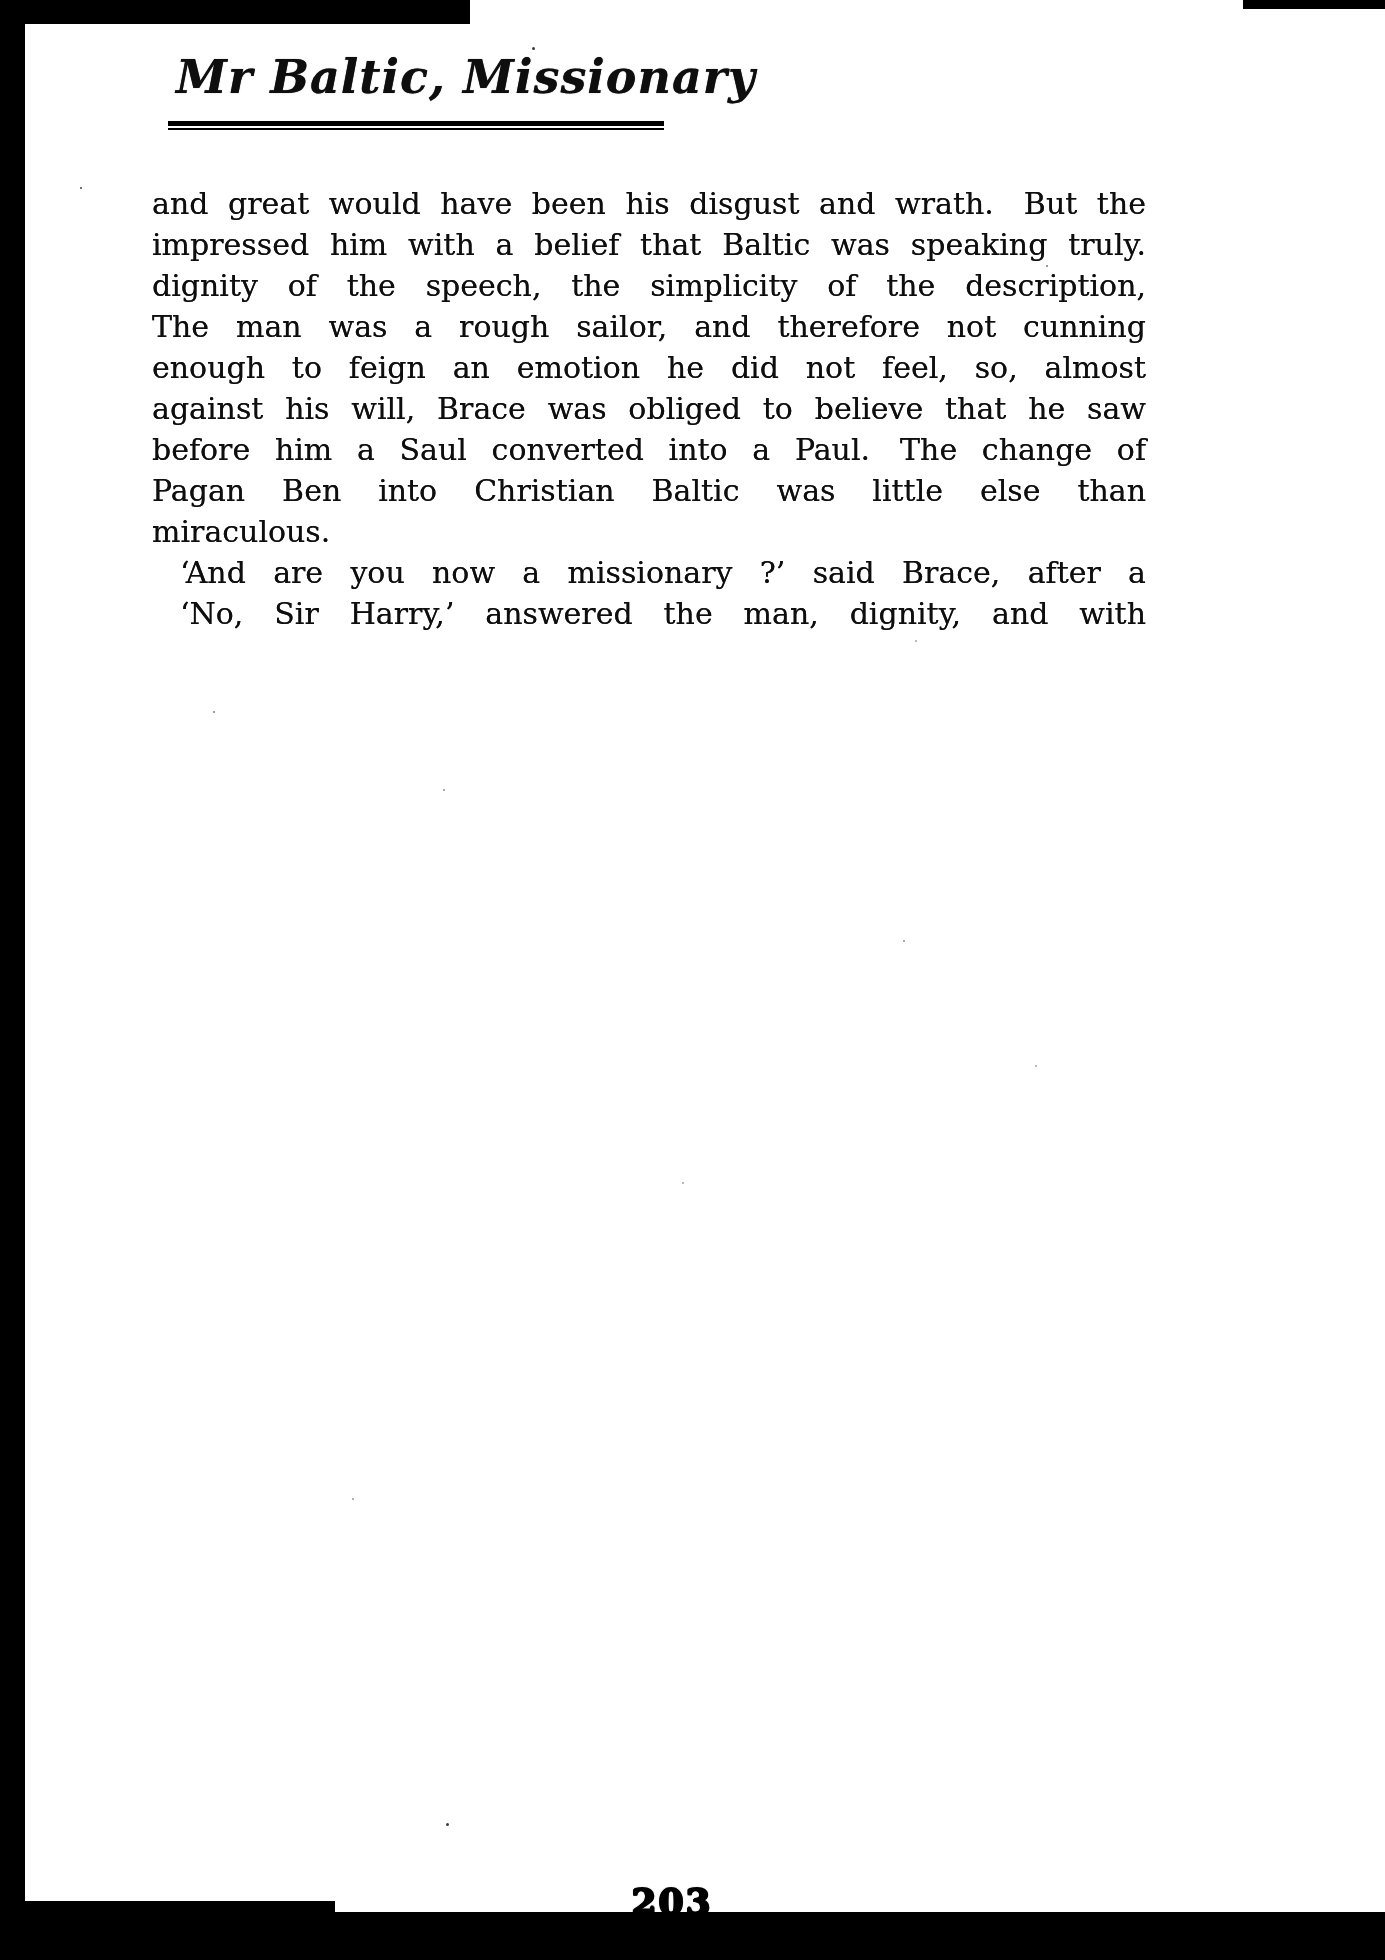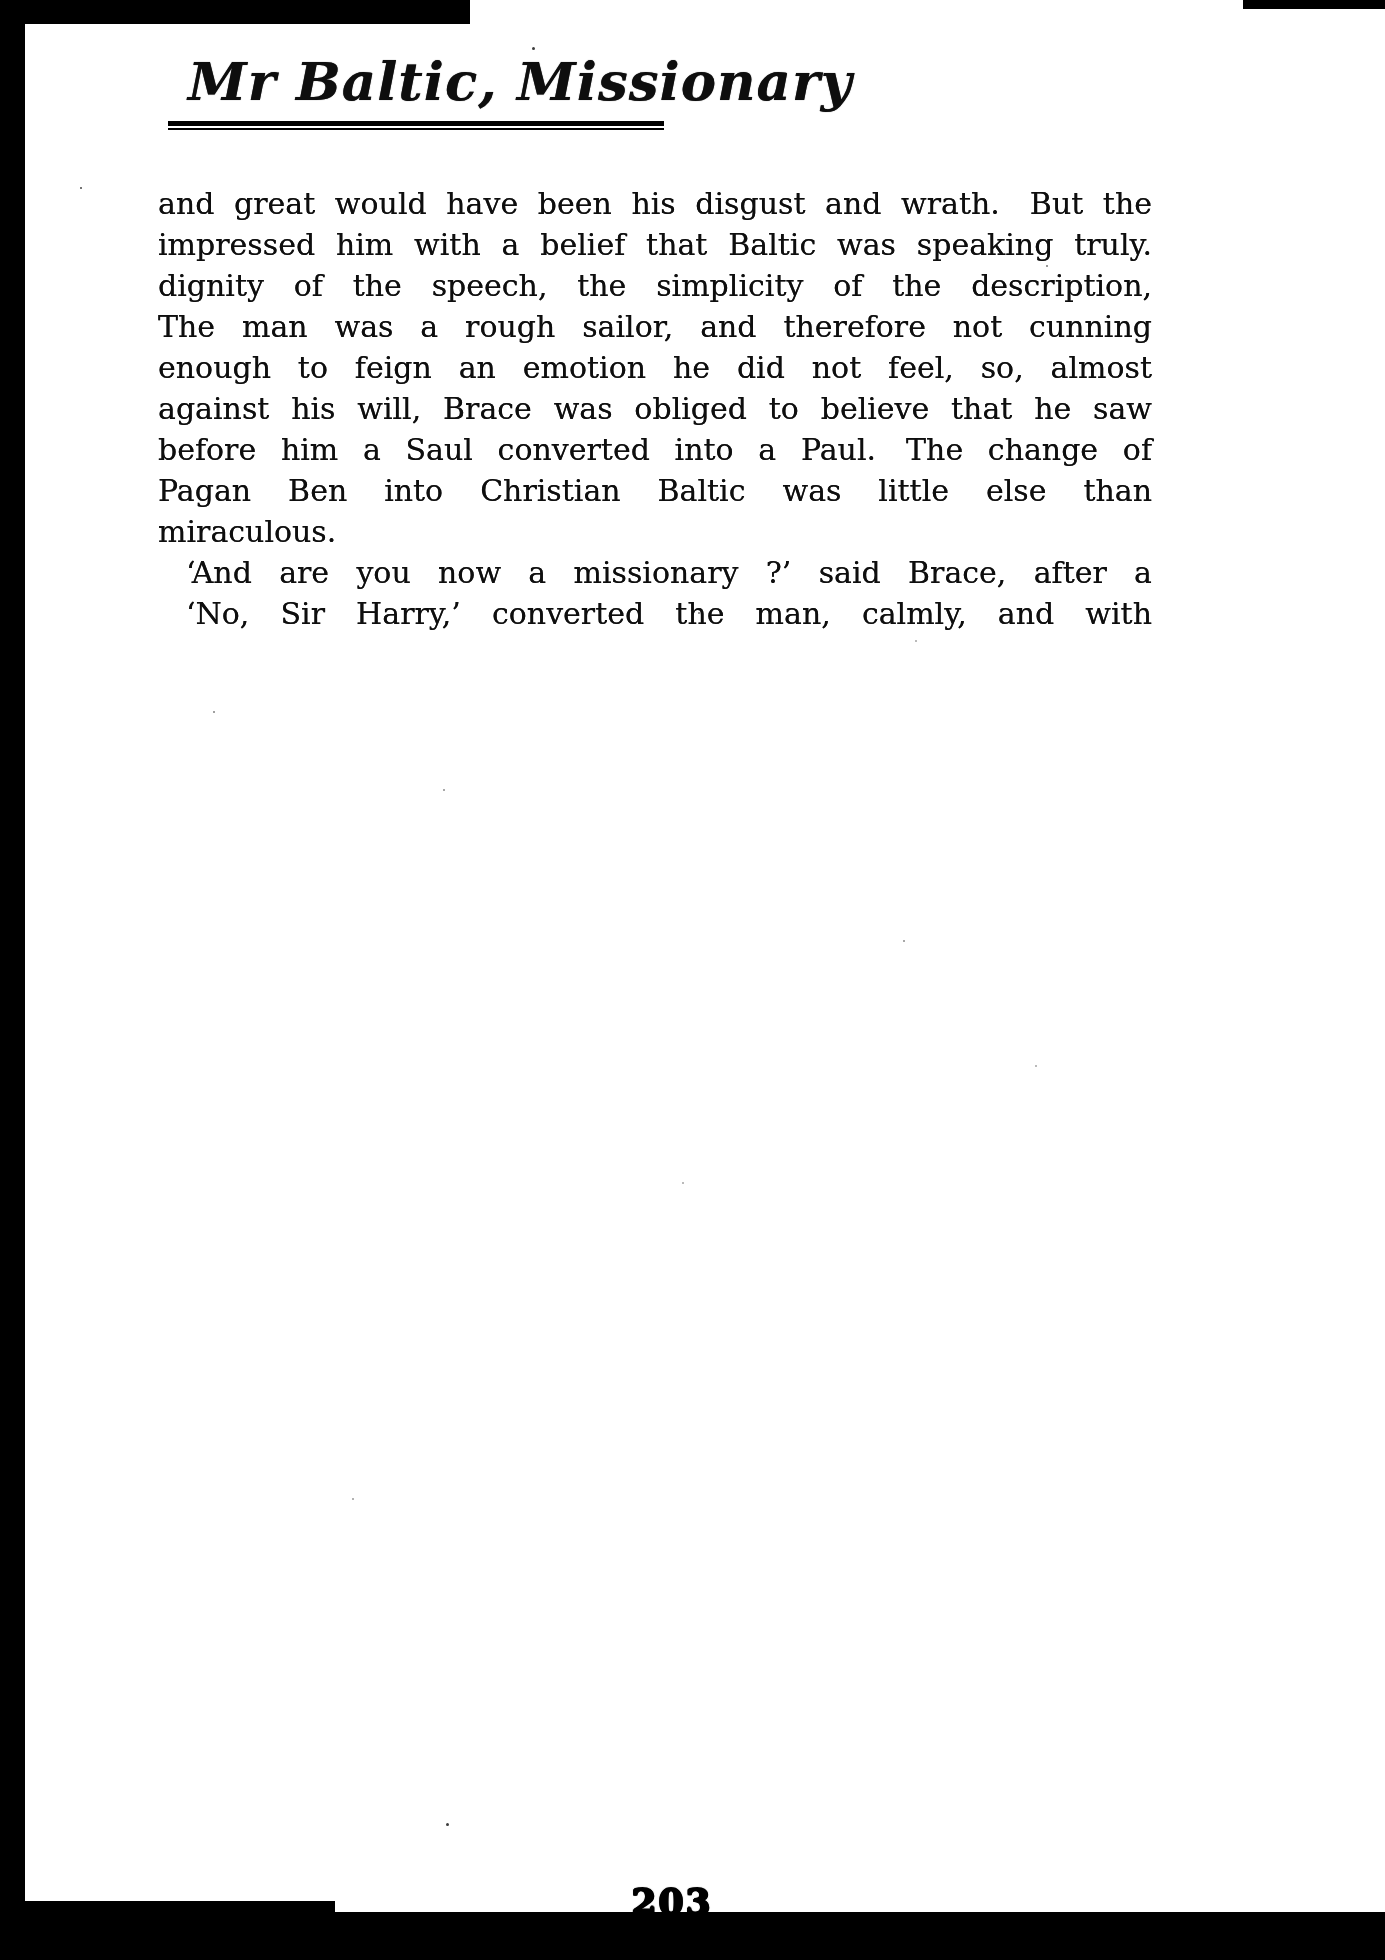--- a/index.html
+++ b/index.html
@@ -14,41 +14,41 @@
   }
   .scan-bar { position: absolute; background: #000; }
   .bar-left      { left: 0; top: 0; width: 25px; height: 1960px; }
   .bar-top       { left: 0; top: 0; width: 470px; height: 24px; }
   .bar-topright  { right: 0; top: 0; width: 142px; height: 9px; }
   .bar-bottom    { left: 0; top: 1912px; width: 1385px; height: 48px; }
   .bar-bottom-step { left: 0; top: 1901px; width: 335px; height: 14px; }
 
   .page-title {
     position: absolute;
-    left: 188px;
+    left: 176px;
     top: 50px;
     font-style: italic;
     font-weight: 700;
-    font-size: 53px;
+    font-size: 46px;
     letter-spacing: 1px;
     white-space: nowrap;
     text-shadow: 0 0 0.8px rgba(0,0,0,0.8);
   }
   .title-rule {
     position: absolute;
     left: 168px;
     top: 121px;
     width: 496px;
     height: 9px;
     background: linear-gradient(#000 0 55%, #fff 55% 76%, #000 76% 100%);
   }
 
   .body-text {
     position: absolute;
-    left: 158px;
+    left: 152px;
     top: 183px;
     width: 994px;
     font-size: 30px;
     line-height: 41px;
     text-shadow: 0 0 0.6px rgba(0,0,0,0.75);
   }
   .line { text-align: justify; text-align-last: justify; }
   .line.last { text-align-last: left; }
   .line.indent { padding-left: 28px; }
 
@@ -91,21 +91,21 @@
       <div class="line">and great would have been his disgust and wrath. But the</div>
       <div class="line">impressed him with a belief that Baltic was speaking truly.</div>
       <div class="line">dignity of the speech, the simplicity of the description,</div>
       <div class="line">The man was a rough sailor, and therefore not cunning</div>
       <div class="line">enough to feign an emotion he did not feel, so, almost</div>
       <div class="line">against his will, Brace was obliged to believe that he saw</div>
       <div class="line">before him a Saul converted into a Paul. The change of</div>
       <div class="line">Pagan Ben into Christian Baltic was little else than</div>
       <div class="line last">miraculous.</div>
       <div class="line indent">‘And are you now a missionary ?’ said Brace, after a</div>
-      <div class="line indent">‘No, Sir Harry,’ converted the man, calmly, and with</div>
+      <div class="line indent">‘No, Sir Harry,’ answered the man, dignity, and with</div>
     </div>
 
   <div class="page-number">203</div>
 
   <div id="specks">
       <div class="speck" style="left: 532px; top: 47px; width: 3px; height: 3px; opacity: 0.85;"></div>
       <div class="speck" style="left: 80px; top: 187px; width: 2px; height: 2px; opacity: 0.8;"></div>
       <div class="speck" style="left: 1046px; top: 265px; width: 2px; height: 2px; opacity: 0.6;"></div>
       <div class="speck" style="left: 213px; top: 711px; width: 2px; height: 2px; opacity: 0.55;"></div>
       <div class="speck" style="left: 443px; top: 789px; width: 2px; height: 2px; opacity: 0.5;"></div>

